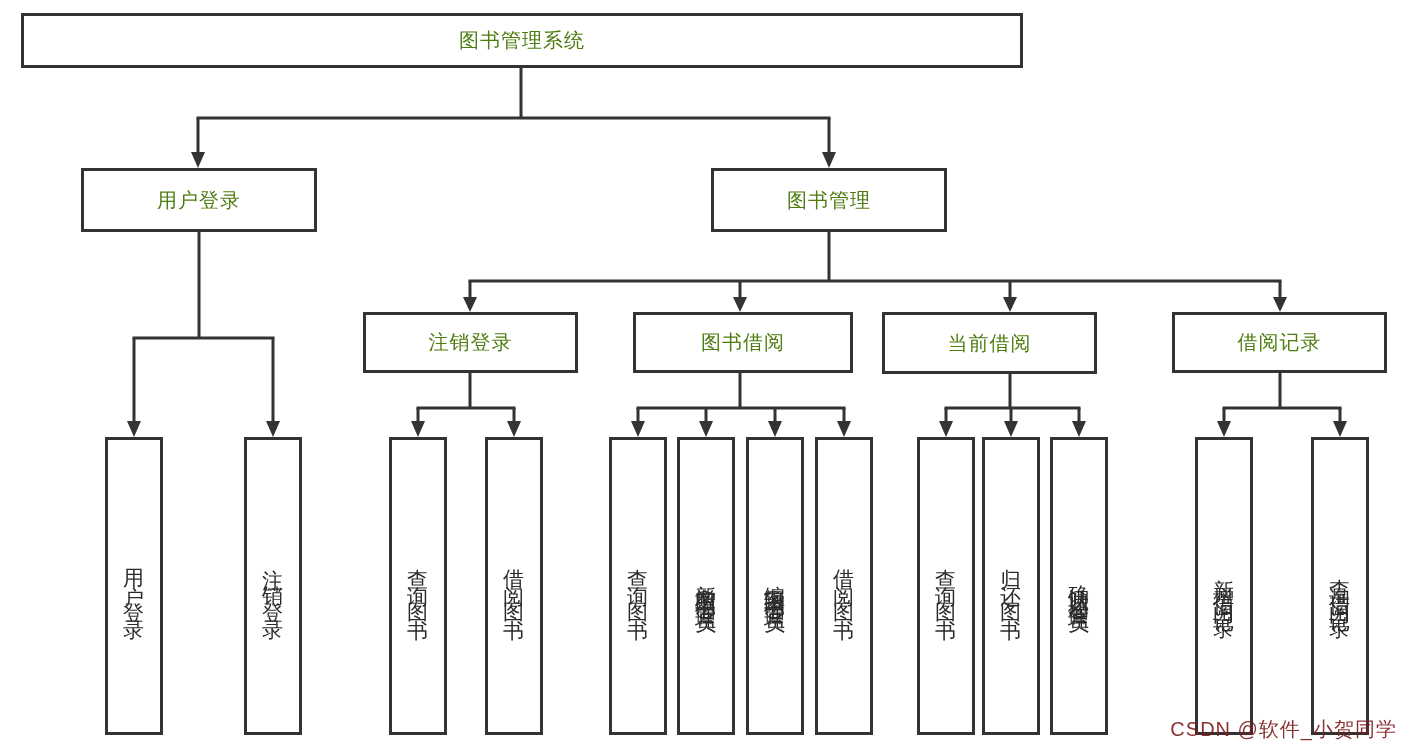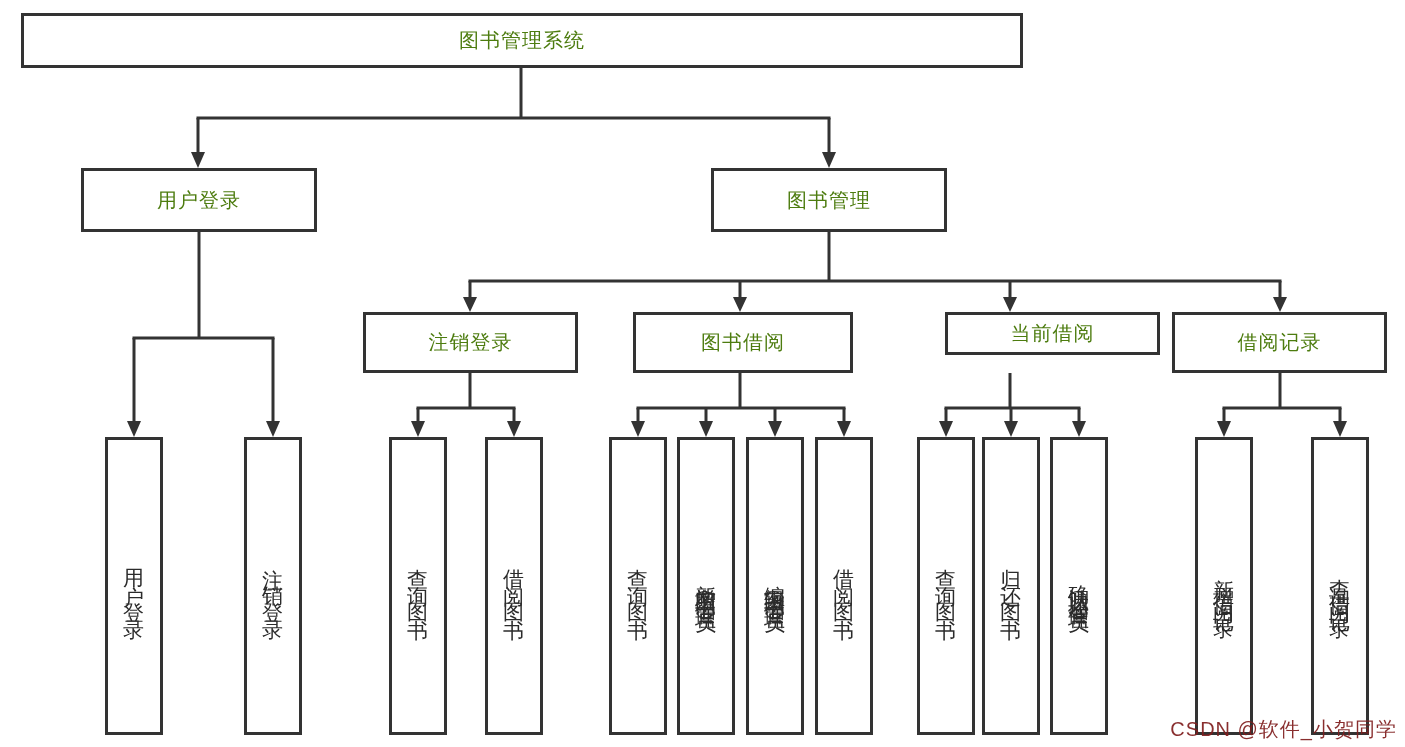--- a/index.html
+++ b/index.html
@@ -117,21 +117,21 @@
   <div class="hbox" style="left:711px;top:168px;width:236px;height:64px;">
     <span>图书管理</span>
   </div>
 
   <div class="hbox" style="left:363px;top:312px;width:215px;height:61px;">
     <span>注销登录</span>
   </div>
   <div class="hbox" style="left:633px;top:312px;width:220px;height:61px;">
     <span>图书借阅</span>
   </div>
-  <div class="hbox" style="left:945px;top:312px;width:215px;height:43px;">
+  <div class="hbox" style="left:882px;top:312px;width:215px;height:62px;">
     <span>当前借阅</span>
   </div>
   <div class="hbox" style="left:1172px;top:312px;width:215px;height:61px;">
     <span>借阅记录</span>
   </div>
 
   <div class="vbox" style="left:105px;">
     <span class="vlabel v4">用户登录</span>
   </div>
   <div class="vbox" style="left:244px;">

